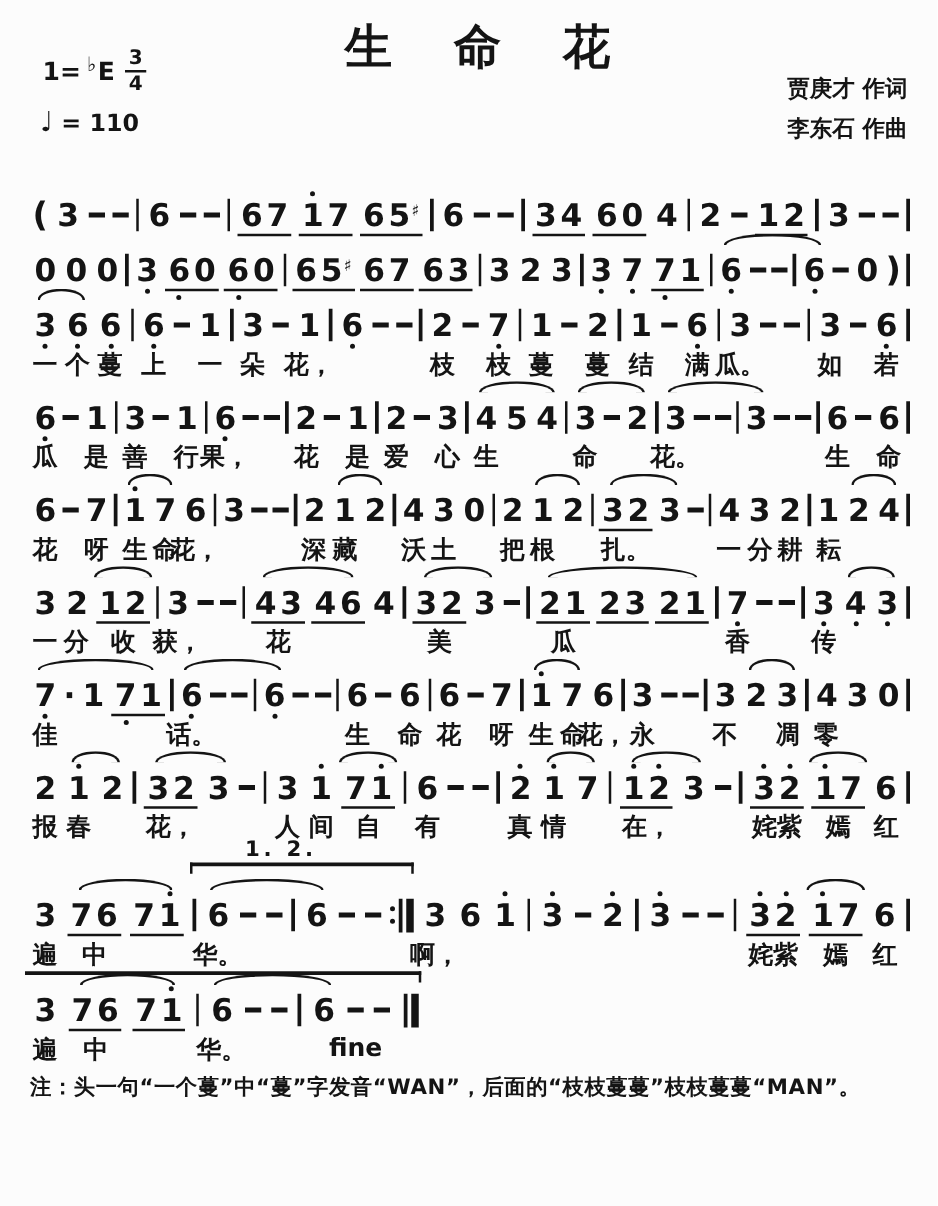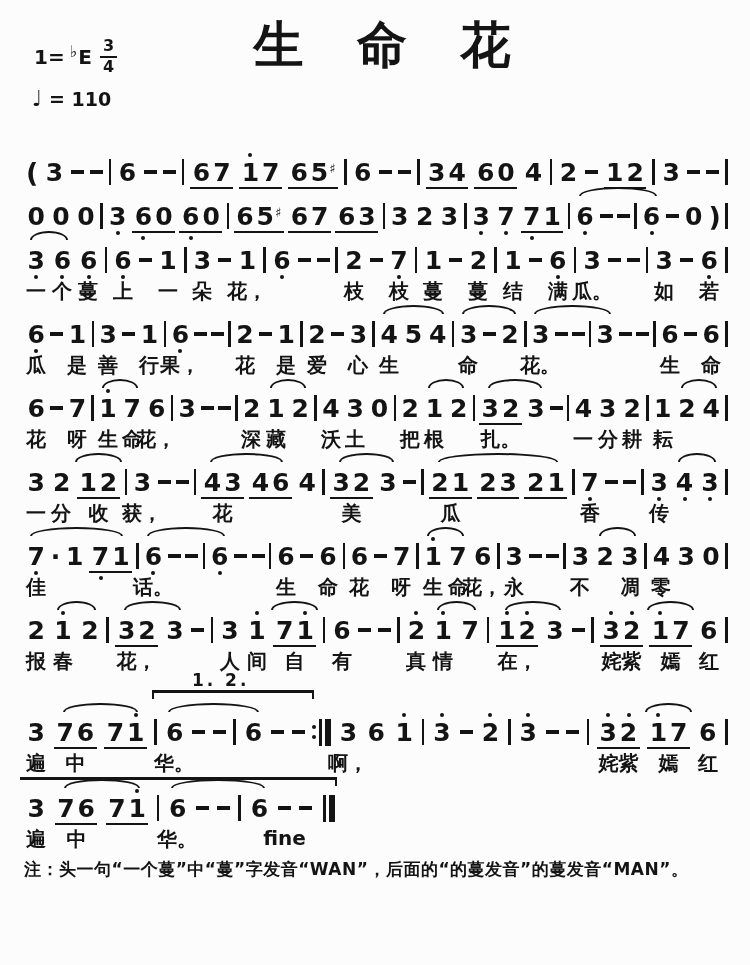--- a/index.html
+++ b/index.html
@@ -2,21 +2,21 @@
 <html><head>
 <meta charset="utf-8">
 <style>
   *{margin:0;padding:0;box-sizing:border-box}
   html,body{background:#fff}
   body{width:750px;font-family:"DejaVu Sans",sans-serif;color:#141414}
   .page{position:relative;width:750px;height:965px;overflow:hidden;background:#fcfcfc}
   
   .header{position:relative;height:132px}
   .title{position:absolute;left:14px;right:0;top:12px;text-align:center;
-         font-size:50px;font-weight:700;letter-spacing:18px;text-indent:18px}
+         font-size:38px;font-weight:700;letter-spacing:18px;text-indent:18px}
   .keysig{position:absolute;left:34px;top:38px;display:flex;align-items:center;
           font-size:20px;font-weight:700}
   .flat{font-size:16px;position:relative;top:-5px;margin:0 1px 0 5px}
   .frac{display:inline-flex;flex-direction:column;align-items:center;margin-left:8px;
         font-size:16px;font-weight:700;line-height:1.05}
   .frac .num{border-bottom:2px solid #141414;padding:0 3px 1px}
   .frac .den{padding-top:1px}
   .tempo{position:absolute;left:32px;top:86px;font-size:19px;font-weight:700}
   .tempo .tnote{font-size:22px}
   .credits{position:absolute;right:24px;top:56px;text-align:right;
@@ -72,20 +72,22 @@
         <span class="num">3</span>
         <span class="den">4</span>
       </span>
     </div>
     <div class="tempo">
       <span class="tnote">♩</span>
       <span>=</span>
       <span>110</span>
     </div>
     <div class="credits">
+      <div>贾庚才 作词</div>
+      <div>李东石 作曲</div>
     </div>
   </div>
 
   <div class="score" id="score">
       <div class="system" style="margin-top: 24px;">
         <div class="sys-notes" style="margin-top: 2px;">
           <span class="paren">(</span>
           <span class="ngroup">
             <span class="nchar"><span class="digit">3</span></span>
           </span>
@@ -869,21 +871,21 @@
             <span class="nchar"><span class="digit">1</span><span class="odot above"></span></span>
             <span class="nchar"><span class="digit">7</span></span>
           </span>
           <span class="ngroup">
             <span class="nchar"><span class="digit">6</span></span>
           </span>
           <span class="bar"></span>
           <span class="arc" style="left: 36.6px; width: 75.8px;"></span>
           <span class="arc" style="left: 142px; width: 91px;"></span>
           <span class="arc" style="left: 619px; width: 47px;"></span>
-          <span class="bracket lt rt" style="left: 126px; width: 162px; top: -26px;">
+          <span class="bracket lt rt" style="left: 126px; width: 179px; top: -26px;">
             <span class="blabel" style="left: 24%;">1. 2.</span>
           </span>
         </div>
         <div class="sys-lyrics">
           <span class="lyric" style="left: 10px;">遍</span>
           <span class="lyric" style="left: 49.5px;">中</span>
           <span class="lyric" style="left: 148px;">华。</span>
           <span class="lyric" style="left: 322px;">啊，</span>
           <span class="lyric" style="left: 592.5px;">姹紫</span>
           <span class="lyric" style="left: 642.5px;">嫣</span>
@@ -925,14 +927,14 @@
         </div>
         <div class="sys-lyrics">
           <span class="lyric" style="left: 10px;">遍</span>
           <span class="lyric" style="left: 50.5px;">中</span>
           <span class="lyric" style="left: 151px;">华。</span>
           <span class="lyric" style="left: 258.5px;">fine</span>
         </div>
       </div>
     </div>
 
-  <div class="footnote">注：头一句“一个蔓”中“蔓”字发音“WAN”，后面的“的蔓发音”的蔓发音“MAN”。</div>
+  <div class="footnote">注：头一句“一个蔓”中“蔓”字发音“WAN”，后面的“枝枝蔓蔓”枝枝蔓蔓“MAN”。</div>
 </div>
 
 </body></html>

